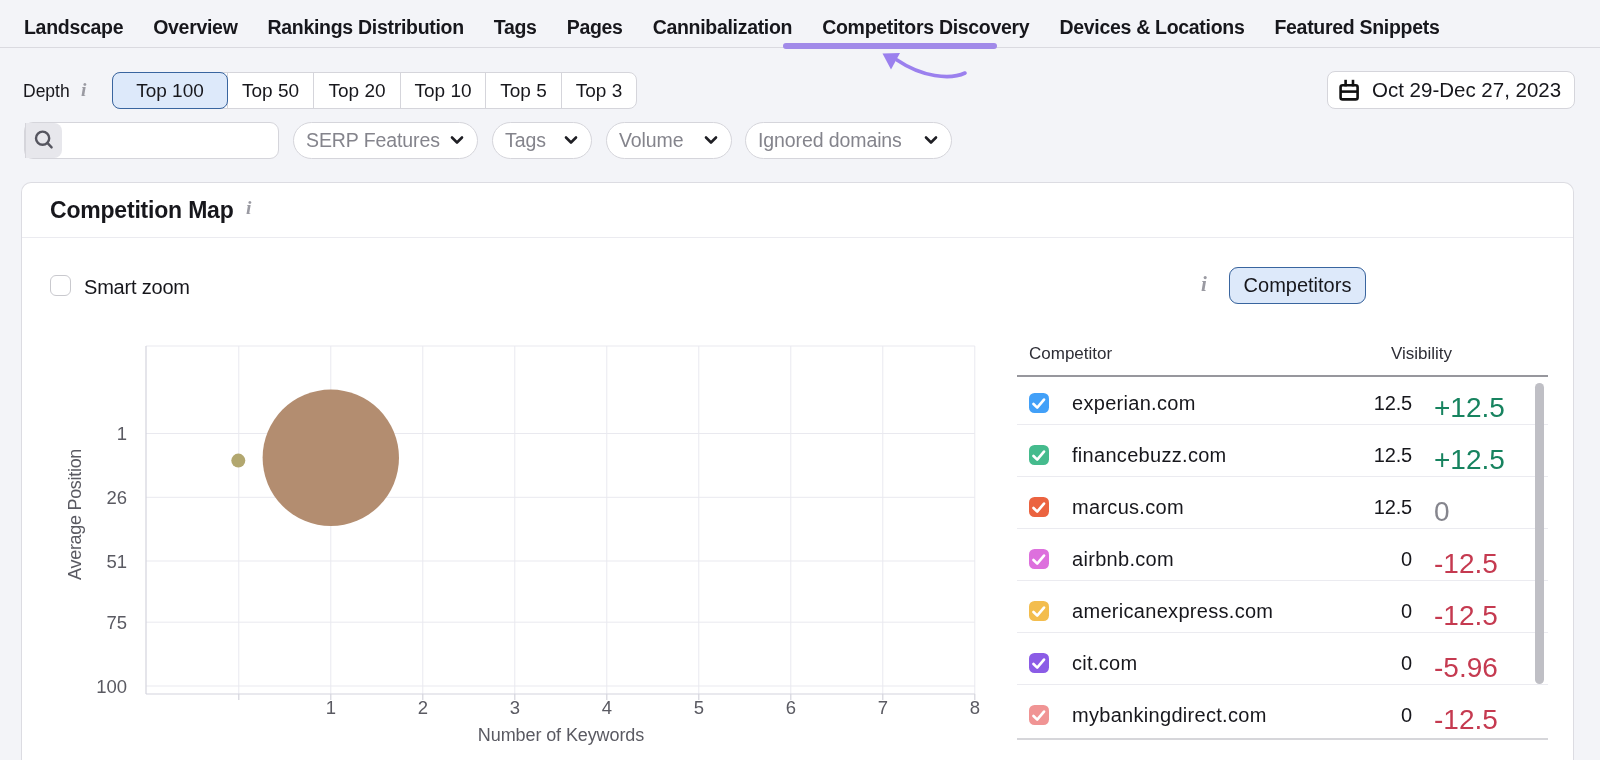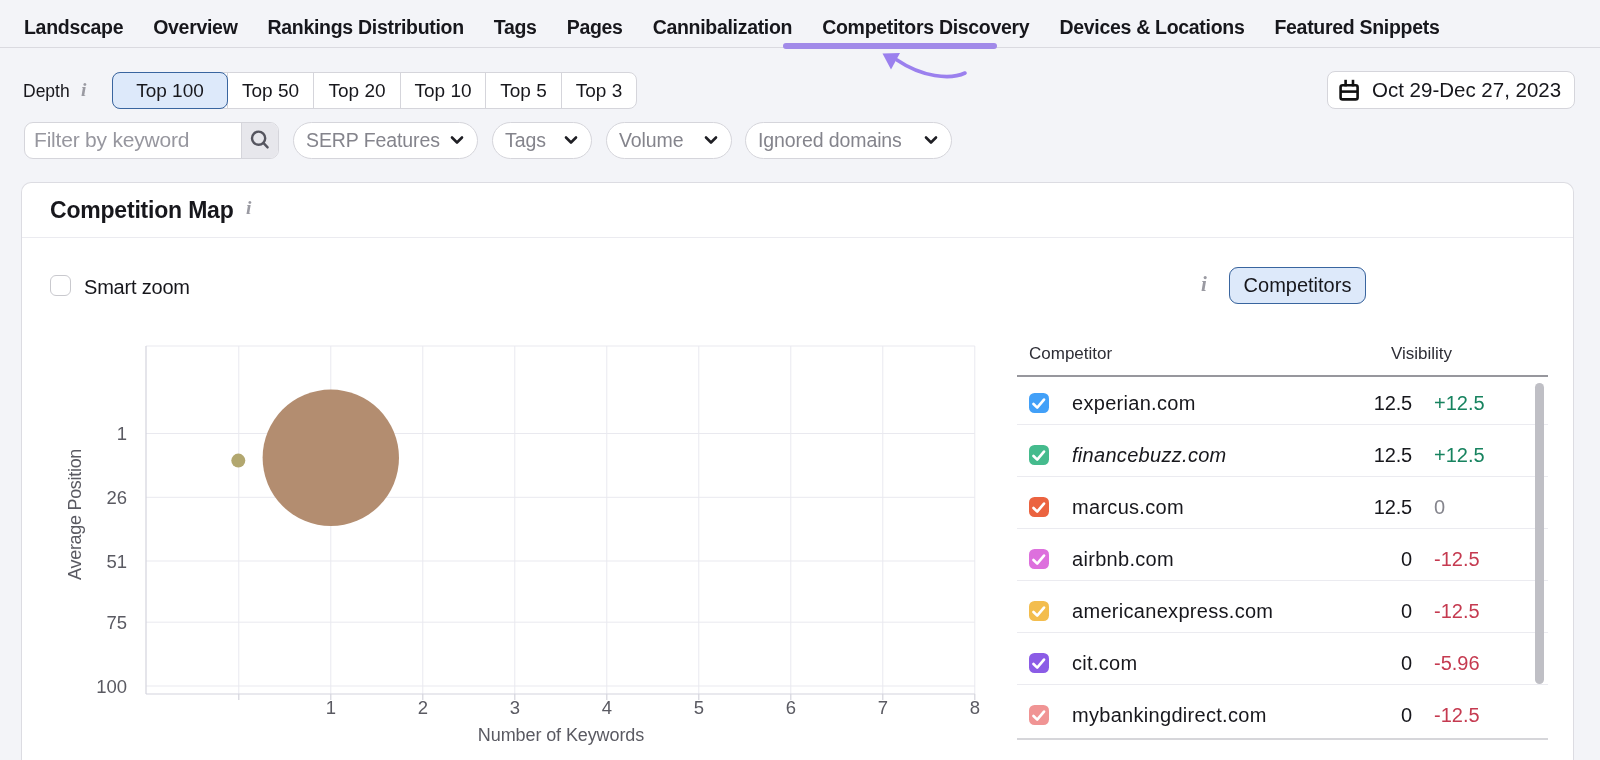--- a/index.html
+++ b/index.html
@@ -36,21 +36,21 @@
 
   .chk { position:absolute; left:50px; top:275px; width:21px; height:21px; border:1.5px solid #c9c9ce; border-radius:6px; background:#fff; }
 
   
   .th { font-size:17px; color:#2e2e36; }
   .row-border { position:absolute; height:1px; background:#ebebf0; left:1017px; width:531px; }
   .cbox { position:absolute; width:20px; height:20px; border-radius:5.5px; }
   .cbox svg { position:absolute; left:3px; top:4.5px; }
   .dom { position:absolute; font-size:20px; color:#17171c; letter-spacing:0.3px; }
   .val { position:absolute; font-size:20px; color:#17171c; width:80px; text-align:right; letter-spacing:-0.2px;}
-  .chg { position:absolute; font-size:20px; letter-spacing:0;}
+  .chg { position:absolute; font-size:28px; letter-spacing:0;}
   .green { color:#17835f; }
   .red { color:#c53a50; }
   .gray { color:#85858d; }
 </style>
 </head>
 <body>
 
 <div class="nav">
   <span>Landscape</span>
     <span>Overview</span>
@@ -82,21 +82,20 @@
   <svg style="margin-left:10px;" width="22" height="24" viewBox="0 0 22 24">
     <rect x="2.6" y="7.2" width="17" height="14.2" rx="2" fill="none" stroke="#111" stroke-width="2.6"></rect>
     <line x1="2.6" y1="13.6" x2="19.6" y2="13.6" stroke="#111" stroke-width="2.6"></line>
     <line x1="7.6" y1="1.8" x2="7.6" y2="8.4" stroke="#111" stroke-width="2.6"></line>
     <line x1="15" y1="1.8" x2="15" y2="8.4" stroke="#111" stroke-width="2.6"></line>
   </svg>
   <span class="txt">Oct 29-Dec 27, 2023</span>
 </div>
 
 <div class="fbox">
-  <div class="ph">Filter by keyword</div>
   <div class="sbtn">
     <svg width="21" height="21" viewBox="0 0 21 21">
       <circle cx="8.6" cy="8.2" r="6.6" fill="none" stroke="#55555f" stroke-width="2.4"></circle>
       <line x1="13.6" y1="13.2" x2="17.6" y2="17.4" stroke="#55555f" stroke-width="2.4" stroke-linecap="round"></line>
     </svg>
   </div>
 </div>
 <div class="pill" style="left:293px; width:185px;">
   <span class="t">SERP Features</span>
   <svg width="14" height="10" viewBox="0 0 14 10">
@@ -209,21 +208,21 @@
 <div class="dom" style="left:1072px; top:392px;">experian.com</div>
 <div class="val" style="left:1332px; top:392px;">12.5</div>
 <div class="chg green" style="left:1434px; top:392px;">+12.5</div>
 <div class="row-border" style="top:424px;"></div>
 
 <div class="cbox" style="left:1029px; top:445px; background:#45bb8d;">
     <svg width="14" height="12" viewBox="0 0 14 12">
       <path d="M1.5 6 L5.2 9.6 L12 1.6" stroke="#fff" stroke-width="2.6" fill="none" stroke-linecap="round" stroke-linejoin="round"></path>
     </svg>
   </div>
-<div class="dom" style="left:1072px; top:444px;font-style:italic;">financebuzz.com</div>
+<div class="dom" style="left:1072px; top:444px;">financebuzz.com</div>
 <div class="val" style="left:1332px; top:444px;">12.5</div>
 <div class="chg green" style="left:1434px; top:444px;">+12.5</div>
 <div class="row-border" style="top:476px;"></div>
 
 <div class="cbox" style="left:1029px; top:497px; background:#eb6340;">
     <svg width="14" height="12" viewBox="0 0 14 12">
       <path d="M1.5 6 L5.2 9.6 L12 1.6" stroke="#fff" stroke-width="2.6" fill="none" stroke-linecap="round" stroke-linejoin="round"></path>
     </svg>
   </div>
 <div class="dom" style="left:1072px; top:496px;">marcus.com</div>

